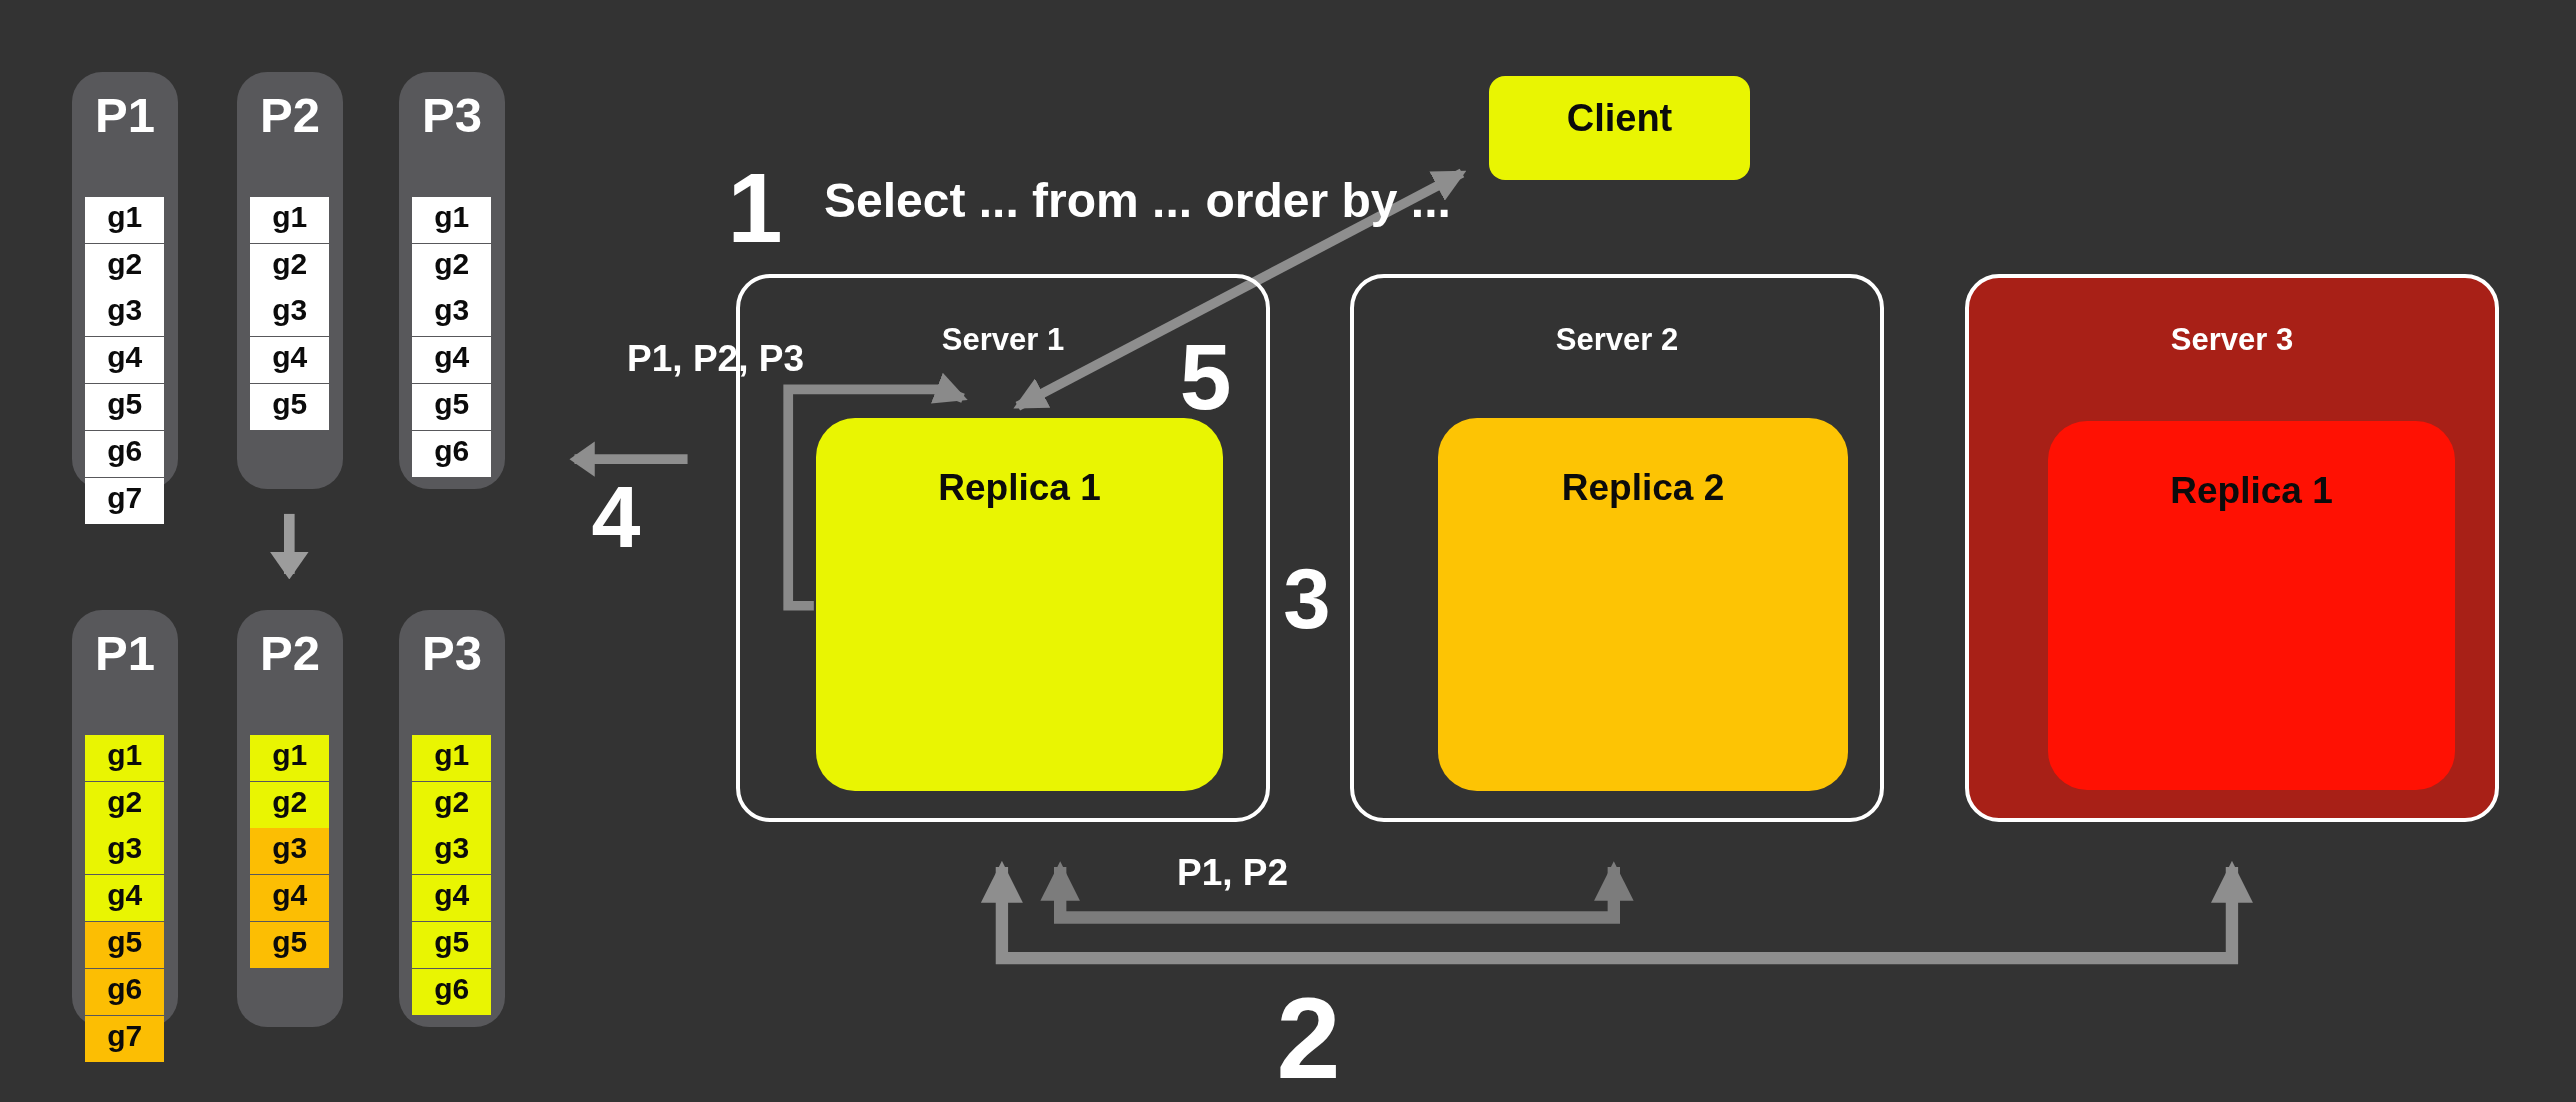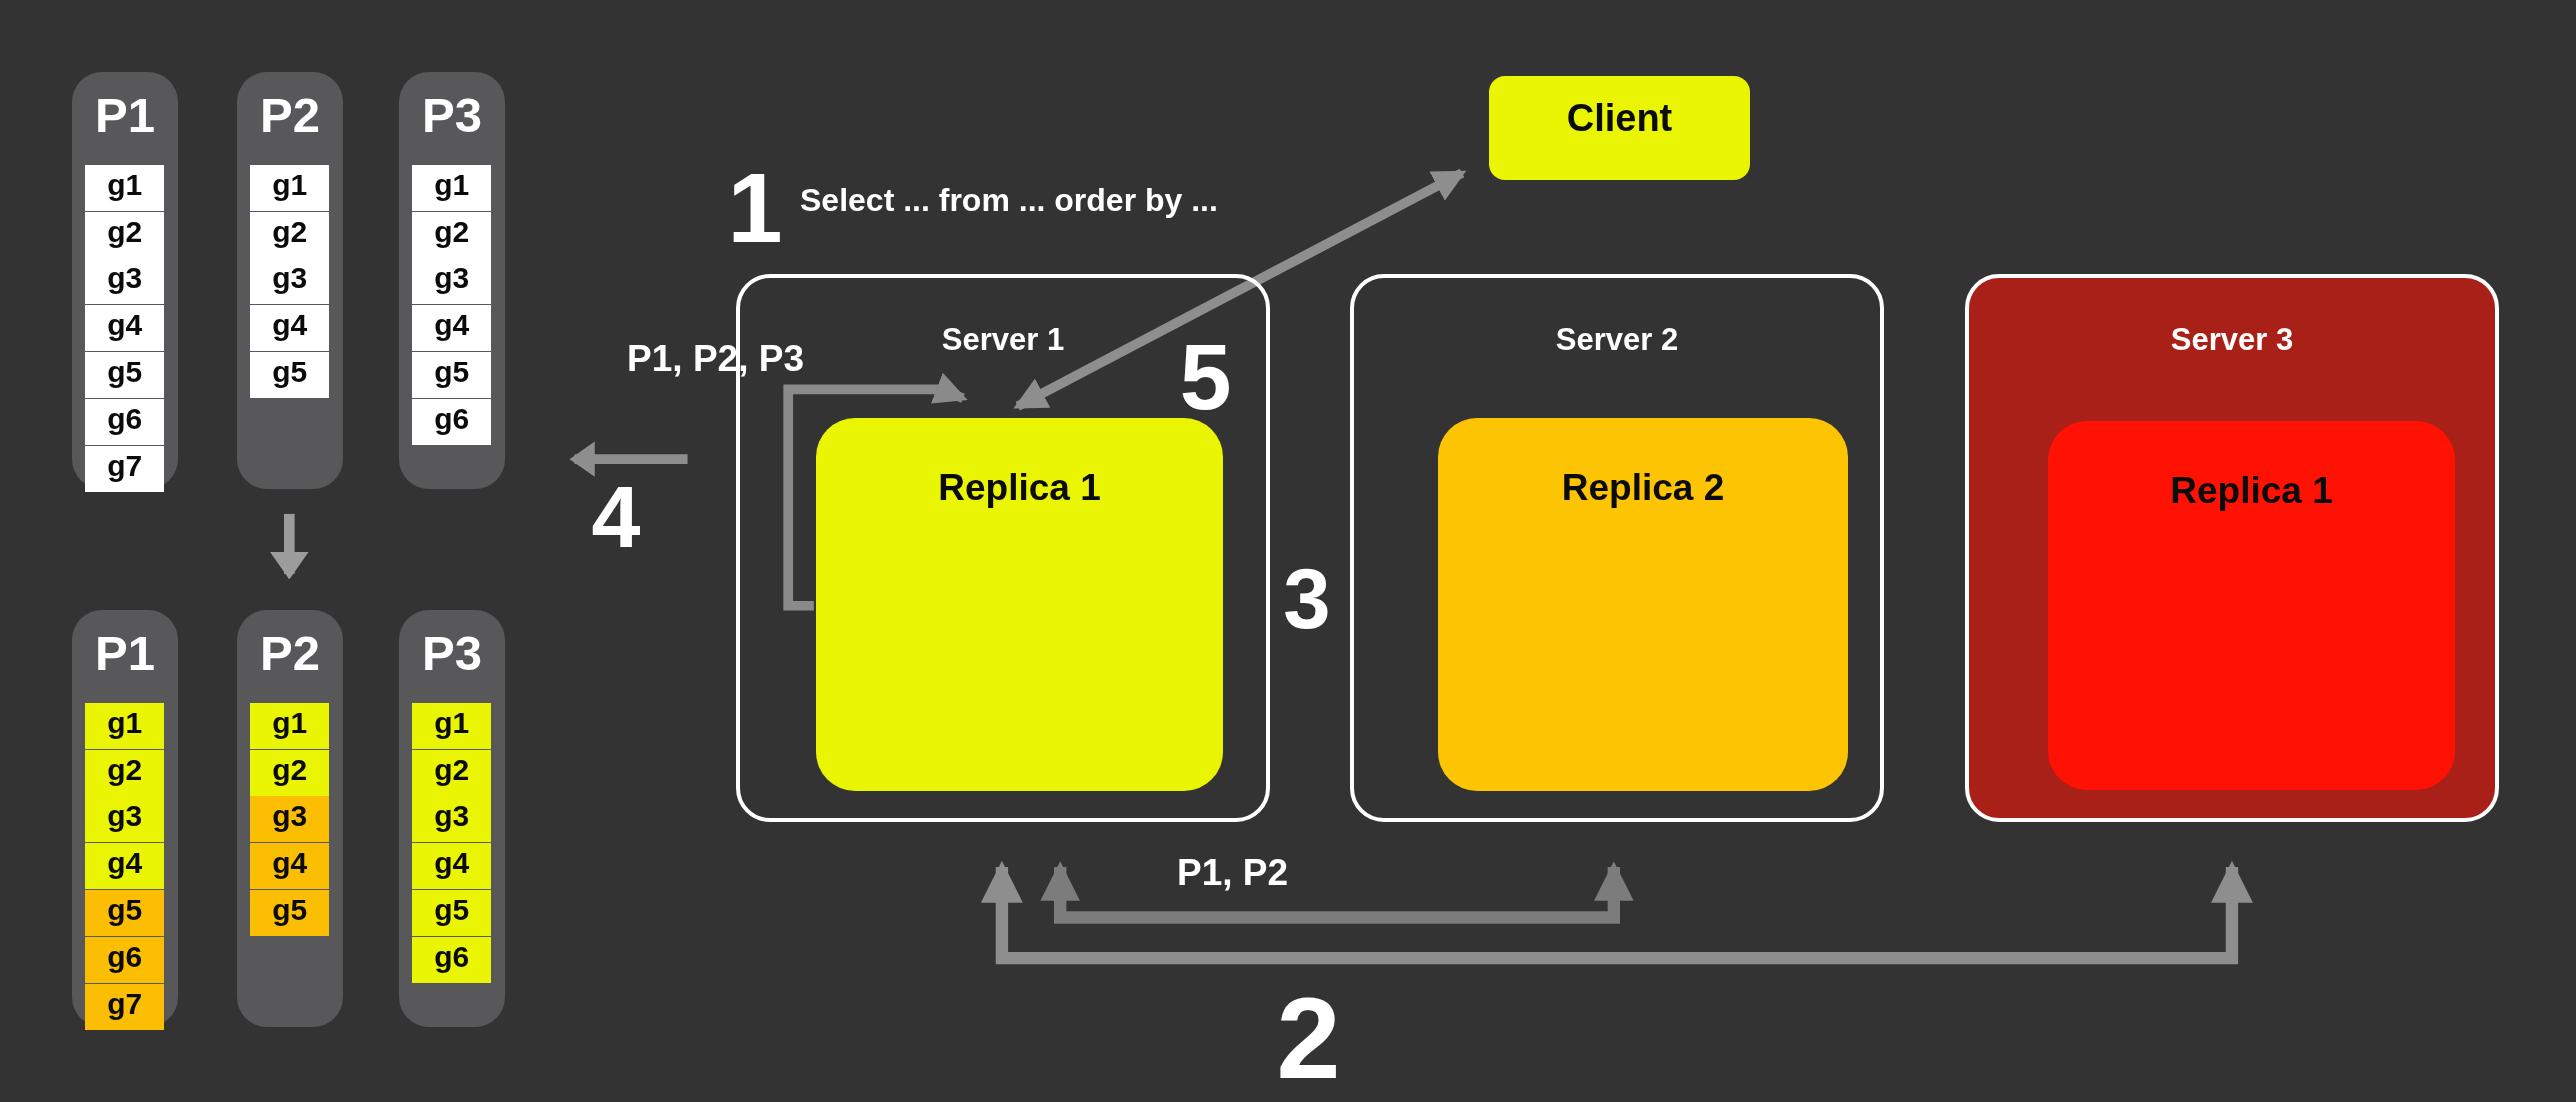--- a/index.html
+++ b/index.html
@@ -10,21 +10,21 @@
   html,body{margin:0;padding:0;background:var(--bg);}
   #canvas{position:relative;width:2576px;height:1102px;background:var(--bg);overflow:hidden;
     font-family:"Liberation Sans", sans-serif;}
   .overlay{position:absolute;left:0;top:0;width:2576px;height:1102px;pointer-events:none;}
 
   
   .pcol{position:absolute;width:106px;height:417px;background:var(--col);border-radius:30px;}
   .phead{position:absolute;top:16px;left:0;width:100%;text-align:center;color:#fff;
     font-size:49px;font-weight:bold;line-height:55px;}
   .cell{position:absolute;left:13.3px;width:79px;height:46px;line-height:39px;text-align:center;
-    font-size:30px;font-weight:bold;color:var(--ink);}
+    font-size:30px;font-weight:bold;color:var(--ink);margin-top:32px;}
   .cell[data-color="white"]{background:var(--white);}
   .cell[data-color="yellow"]{background:var(--yellow);}
   .cell[data-color="orange"]{background:var(--orange);}
   .r0{top:93px}.r1{top:140px}.r2{top:186px}.r3{top:233px}.r4{top:280px}.r5{top:327px}.r6{top:374px}
 
   
   .server{position:absolute;top:274px;width:534px;height:548px;border:4.4px solid #fff;
     border-radius:34px;box-sizing:border-box;}
   .server-label{position:absolute;top:37px;left:0;width:100%;text-align:center;color:#fff;
     font-size:31px;font-weight:600;line-height:49px;}
@@ -148,21 +148,21 @@
     </div>
   </div>
   <div class="server" style="left:1965px;background:var(--srv3)">
     <div class="server-label">Server 3</div>
     <div class="replica" style="left:79px;top:143px;width:369px;height:369px;background:var(--rep3)">
       <div class="replica-label">Replica 1</div>
     </div>
   </div>
 
   <div class="num" style="left:724px;top:137px;width:62px;font-size:99px;line-height:141px">1</div>
-  <div class="lbl" style="left:800px;top:176px;font-size:32px;line-height:49px">Select ... from ... order by ...</div>
+  <div class="lbl" style="left:824px;top:176px;font-size:48px;line-height:49px">Select ... from ... order by ...</div>
   <div class="lbl" style="left:539px;top:335px;width:265px;text-align:right;font-size:37px;line-height:48px">P1, P2, P3</div>
   <div class="num" style="left:1170px;top:320px;width:71px;font-size:93px;line-height:115px">5</div>
   <div class="num" style="left:1263px;top:541px;width:88px;font-size:85px;line-height:115px">3</div>
   <div class="num" style="left:572px;top:459px;width:88px;font-size:88px;line-height:115px">4</div>
   <div class="lbl" style="left:1177px;top:849px;width:177px;font-size:37px;line-height:48px">P1, P2</div>
   <div class="num" style="left:1251px;top:968px;width:115px;font-size:115px;line-height:141px">2</div>
 
 </div>
 
 

